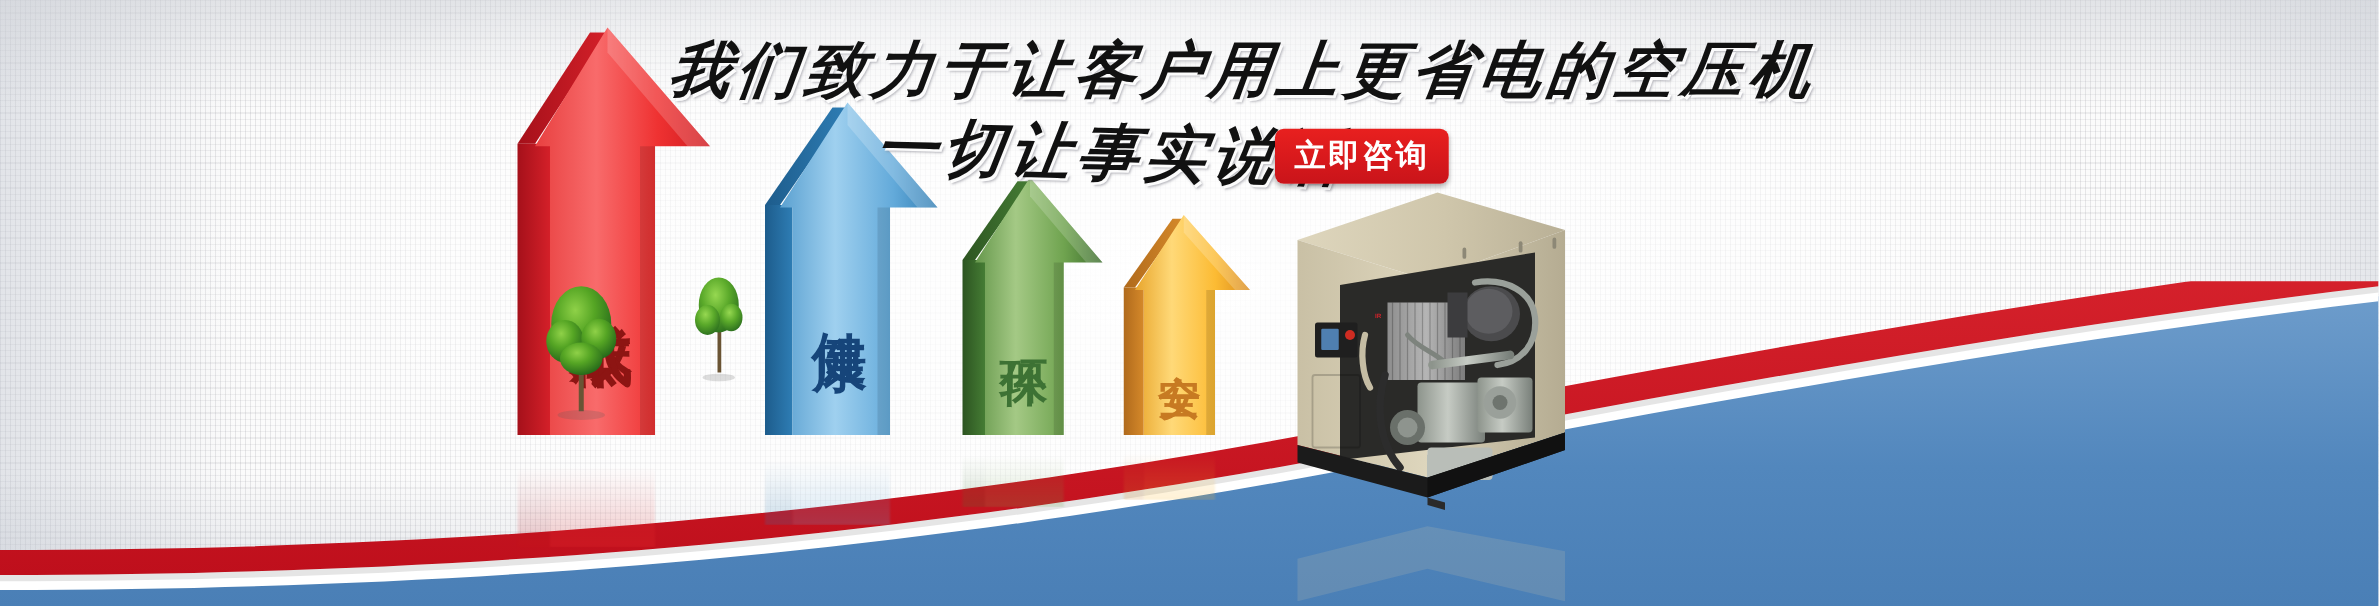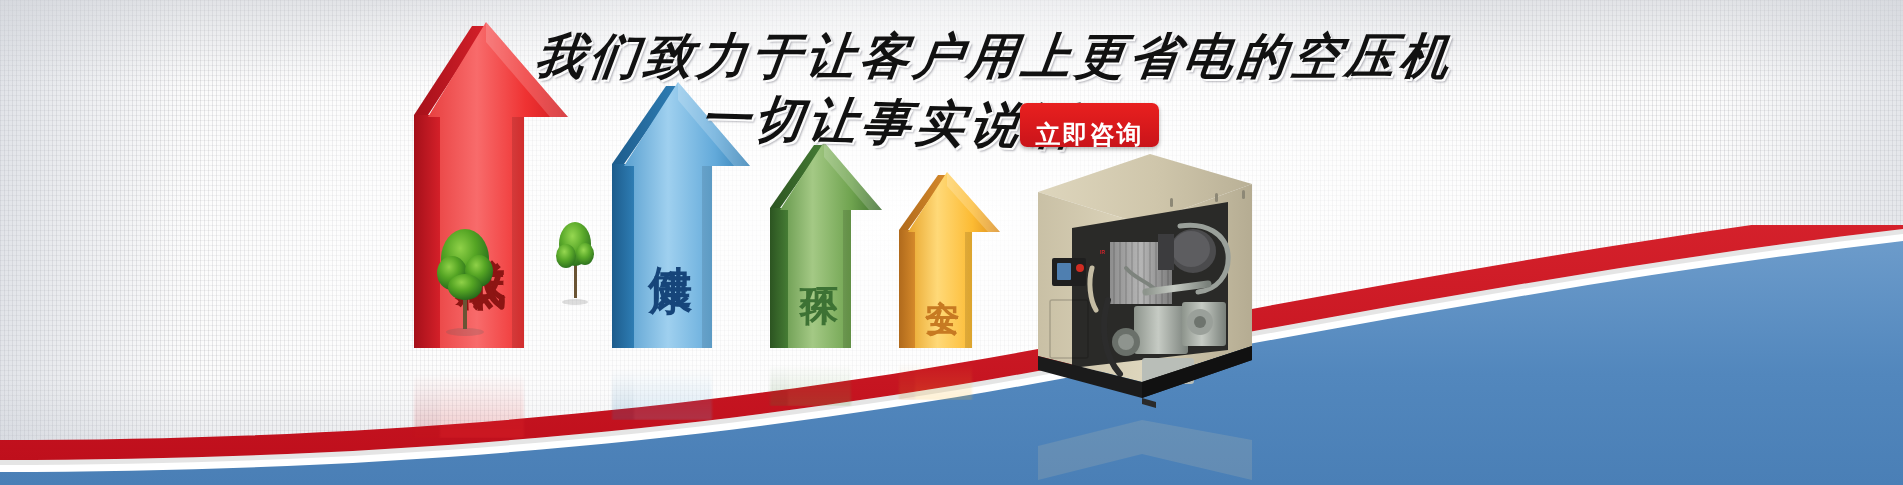--- a/index.html
+++ b/index.html
@@ -84,21 +84,21 @@
     background:linear-gradient(to bottom,#e8201f 0%, #d8191c 55%, #c9141a 100%);
     box-shadow:0 2px 4px rgba(0,0,0,.30);
     color:#fff;
     font-family:"DejaVu Sans", sans-serif;
     font-size:25px;
     font-weight:bold;
     letter-spacing:2px;
     cursor:pointer;
     line-height:44px;
     text-align:center;
-    padding:10px;
+    padding:0;
   }
 
   
   #compressor{ position:absolute; left:1030px; top:150px; }
   .ir-logo-text{
     font-family:"Liberation Sans", sans-serif;
     font-size:5px; fill:#d0232b; font-weight:bold;
   }
 </style>
 </head>

